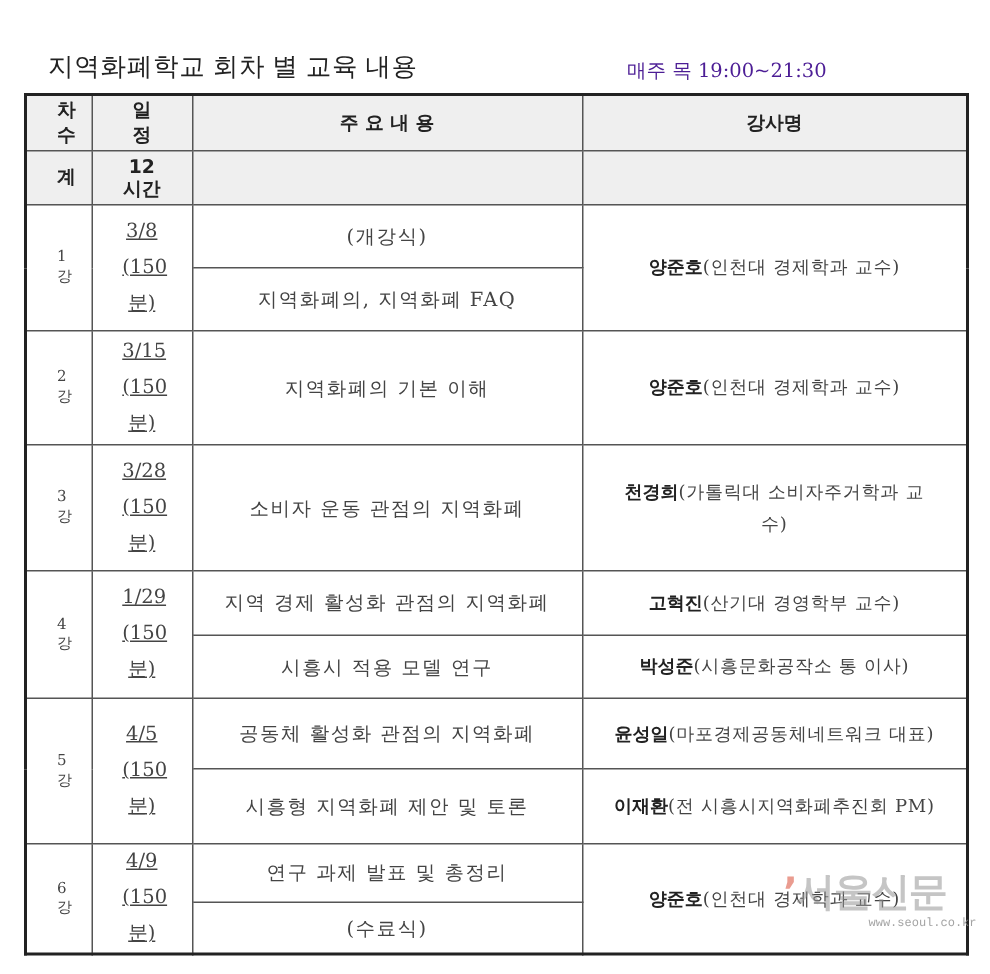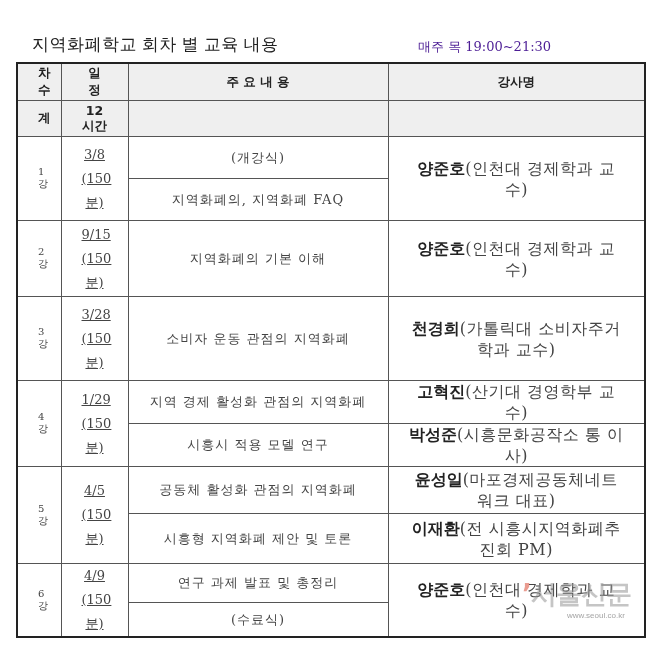--- a/index.html
+++ b/index.html
@@ -31,33 +31,33 @@
     font-weight: bold; color: #222; font-size: 12.5px; height: 36px;
   }
   tr.total td {
     background: #efefef; font-family: "DejaVu Sans", "Liberation Sans", sans-serif;
     font-weight: bold; color: #222; font-size: 12.5px; height: 35px;
   }
   tr.head th { border-bottom: 1px solid #555; }
   .session { font-size: 10px; }
   .date { line-height: 24px; font-size: 13px; text-decoration: underline; }
   .content { font-size: 13px; letter-spacing: 1px; }
-  .instructor { font-size: 16px; line-height: 21px; letter-spacing: 0.5px; margin-top: 27px; }
+  .instructor { font-size: 12px; line-height: 21px; letter-spacing: 0.5px; margin-top: 27px; }
   .instructor b { font-family: "DejaVu Sans", "Liberation Sans", sans-serif; font-weight: bold; color: #222; letter-spacing: 0; }
   .dotted-top { border-top: 1px dashed #777 !important; }
   .watermark {
     position: absolute; left: 522px; top: 577px;
     font-family: "DejaVu Sans", "Liberation Sans", sans-serif;
     font-weight: bold; font-size: 26px; color: rgba(150,150,150,0.55);
     letter-spacing: -1px;
   }
   .watermark .tick { color: rgba(220,90,70,0.6); }
   .watermark-url {
-    position: absolute; left: 567px; top: 611px;
-    font-family: Liberation Sans, sans-serif;
+    position: absolute; left: 579px; top: 611px;
+    font-family: Liberation Mono, monospace;
     font-size: 8px; color: rgba(140,140,140,0.8);
   }
 </style>
 </head>
 <body>
 
 <div class="title">지역화폐학교 회차 별 교육 내용</div>
 <div class="schedule">매주 목 19:00~21:30</div>
 
 <table>
@@ -92,21 +92,21 @@
       <b>양준호</b><span>(인천대 경제학과 교수)</span>
     </td>
   </tr>
   <tr style="height:42px">
     <td class="content dotted-top">지역화폐의, 지역화폐 FAQ</td>
   </tr>
 
   <tr style="height:76px">
     <td class="session">2강</td>
     <td class="date">
-      <div>9/15</div>
+      <div>3/15</div>
       <div>(150분)</div>
     </td>
     <td class="content">지역화폐의 기본 이해</td>
     <td class="instructor">
       <b>양준호</b><span>(인천대 경제학과 교수)</span>
     </td>
   </tr>
 
   <tr style="height:84px">
     <td class="session">3강</td>

